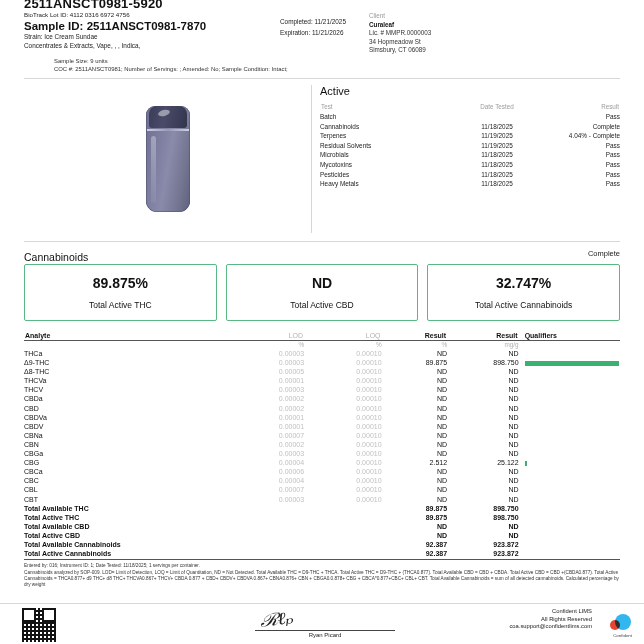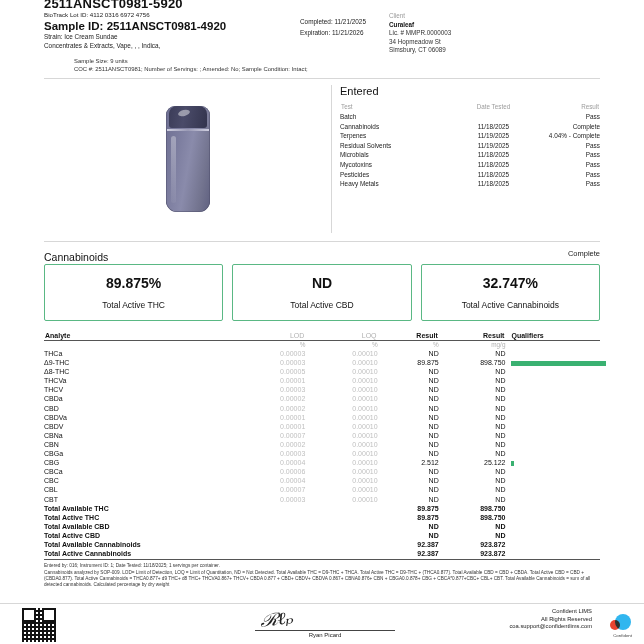--- a/index.html
+++ b/index.html
@@ -13,21 +13,21 @@
     font-family: "Liberation Sans", sans-serif;
     color: #1a1a1a;
     overflow: hidden;
     position: relative;
   }
   .page {
     position: relative;
     width: 644px;
     height: 644px;
     box-sizing: border-box;
-    padding: 0 44px;
+    padding: 0 24px;
     border-radius: 24px;
   }
 
   
   .hdr {
     position: relative;
     height: 78px;
     padding-top: 0px;
   }
   .hdr-title {
@@ -330,21 +330,21 @@
   }
 </style>
 </head>
 <body>
 
 <div class="page">
 
   <div class="hdr">
     <div class="hdr-title">2511ANSCT0981-5920</div>
     <div class="hdr-lot">BioTrack Lot ID: 4112 0316 6972 4756</div>
-    <div class="hdr-sampleid">Sample ID: 2511ANSCT0981-4920</div>
+    <div class="hdr-sampleid">Sample ID: 2511ANSCT0981-7870</div>
     <div class="hdr-strain">Strain: Ice Cream Sundae</div>
     <div class="hdr-cat">Concentrates &amp; Extracts, Vape, , , Indica,</div>
 
     <div class="hdr-right">
       <div>Completed: 11/21/2025</div>
       <div>Expiration: 11/21/2026</div>
     </div>
 
     <div class="client-box">
       <div class="client-label">Client</div>
@@ -365,21 +365,21 @@
       <div class="pod">
         <div class="pod-top">
           <div class="pod-glint"></div>
         </div>
         <div class="pod-seam"></div>
         <div class="pod-hi"></div>
       </div>
     </div>
 
     <div class="summary">
-      <h2>Entered</h2>
+      <h2>Active</h2>
       <table class="sum">
         <thead>
           <tr>
             <th class="l" style="width:44%">Test</th>
             <th class="c" style="width:30%">Date Tested</th>
             <th class="r" style="width:26%">Result</th>
           </tr>
         </thead>
         <tbody id="summary-body">
             <tr>

